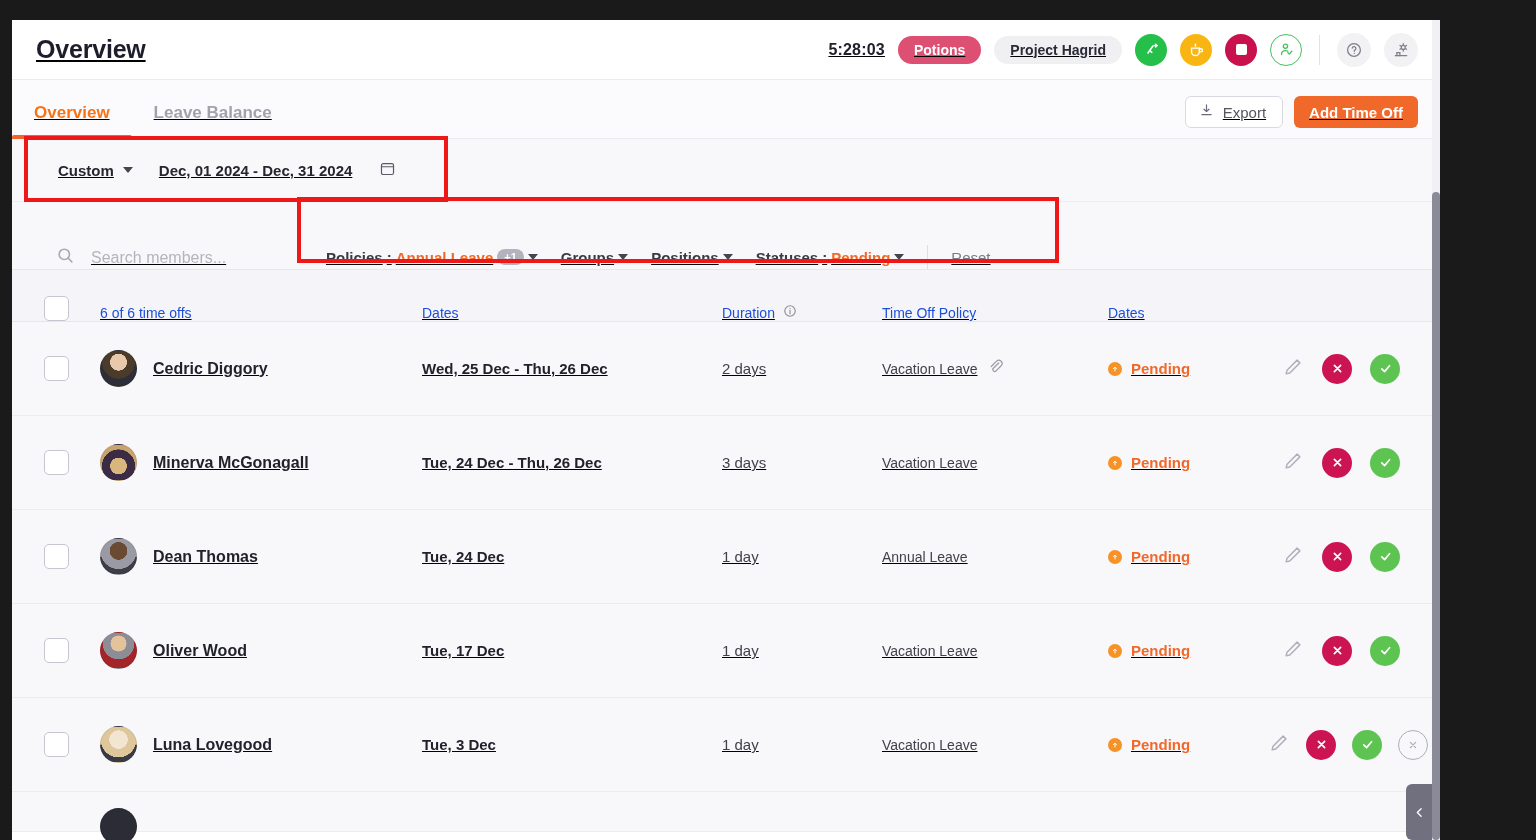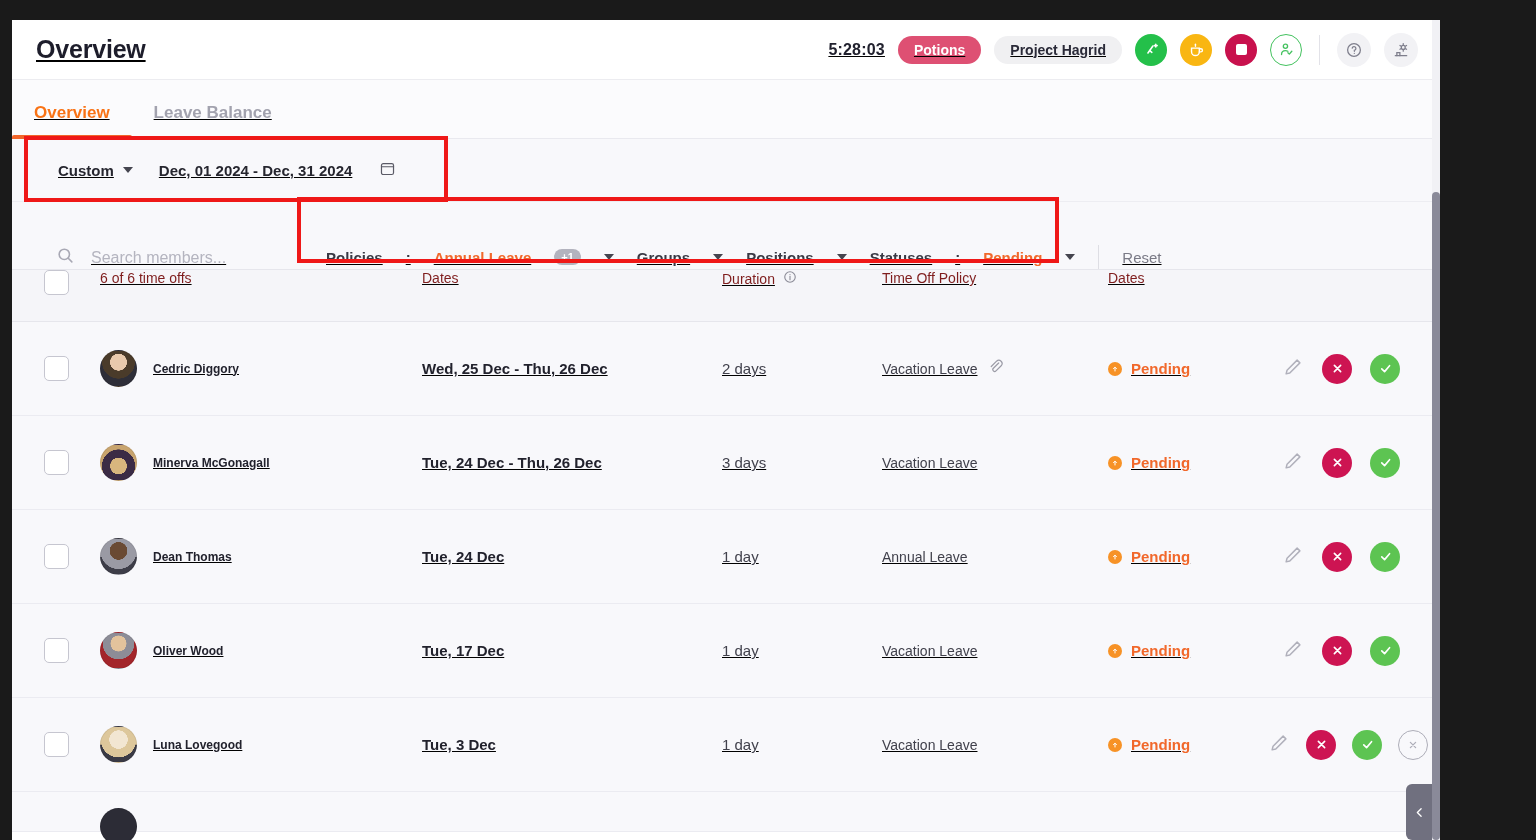--- a/index.html
+++ b/index.html
@@ -190,21 +190,21 @@
     width: 220px;
   }
   .search-input::placeholder { color: #b4b4bf; }
   .filters {
     display: flex;
     align-items: center;
     gap: 23px;
     padding-left: 14px;
   }
   .filter-item {
-    display: flex; align-items: center; gap: 23px;
+    display: flex; align-items: center; gap: 4px;
     font-size: 15px; font-weight: bold; color: #3a3a45;
   }
   .filter-val { color: #f1682b; }
   .badge-plus {
     background: #b3b3be;
     color: #ffffff;
     font-size: 11px;
     font-weight: bold;
     border-radius: 9px;
     padding: 2px 7px;
@@ -223,24 +223,24 @@
     border: 4px solid #ef1818;
     pointer-events: none;
     z-index: 30;
   }
 
   
   .thead {
     height: 52px;
     background: #f5f5f9;
     display: flex;
-    align-items: flex-start;
+    align-items: flex-end;
     border-bottom: 1px solid #e6e6ec;
     font-size: 14px;
-    color: #7f1d1d;
+    color: #1d4ed8;
   }
   .row {
     height: 94px;
     display: flex;
     align-items: center;
     background: #f8f8fb;
     border-bottom: 1px solid #ebebf1;
   }
   .c-check { width: 88px; padding-left: 32px; flex: none; }
   .c-name  { width: 322px; flex: none; display: flex; align-items: center; gap: 16px; }
@@ -259,21 +259,21 @@
   .avatar {
     width: 37px; height: 37px;
     border-radius: 50%;
     flex: none;
     background: #ccc;
     overflow: hidden;
     position: relative;
     border: 1px solid rgba(0,0,0,0.07);
   }
   .member-name {
-    font-size: 12px; font-weight: bold; color: #22222d;
+    font-size: 16px; font-weight: bold; color: #22222d;
   }
   .dates-txt { font-size: 15px; font-weight: bold; color: #22222d; }
   .dur-txt   { font-size: 15px; color: #41414c; }
   .pol-txt   { font-size: 14px; color: #41414c; }
   .status-txt{
     font-size: 15px; font-weight: bold; color: #f1682b;
     display: flex; align-items: center; gap: 9px;
   }
   .status-dot {
     width: 14px; height: 14px; border-radius: 50%;
@@ -372,20 +372,33 @@
           <path d="M6.5 19.5 v-4 h4 v4"></path>
         </svg>
       </div>
     </div>
   </div>
 
   <div class="tabs-row">
     <div class="tabs">
       <div class="tab active">Overview</div>
       <div class="tab">Leave Balance</div>
+    </div>
+    <div class="tabs-actions">
+      <div class="btn-export">
+        <span>
+          <svg width="15" height="15" viewBox="0 0 24 24" fill="none" stroke="#6d6d79" stroke-width="1.9" stroke-linecap="round" stroke-linejoin="round">
+            <path d="M12 3 v10"></path>
+              <path d="M8 10 l4 3.5 l4 -3.5"></path>
+              <path d="M4.5 18.5 h15"></path>
+          </svg>
+        </span>
+        <span>Export</span>
+      </div>
+      <div class="btn-add">Add Time Off</div>
     </div>
   </div>
 
   <div class="daterow">
     <div class="date-group">
       <div class="date-preset">
         <span>Custom</span>
         <span class="caret"></span>
       </div>
       <div class="date-range">

